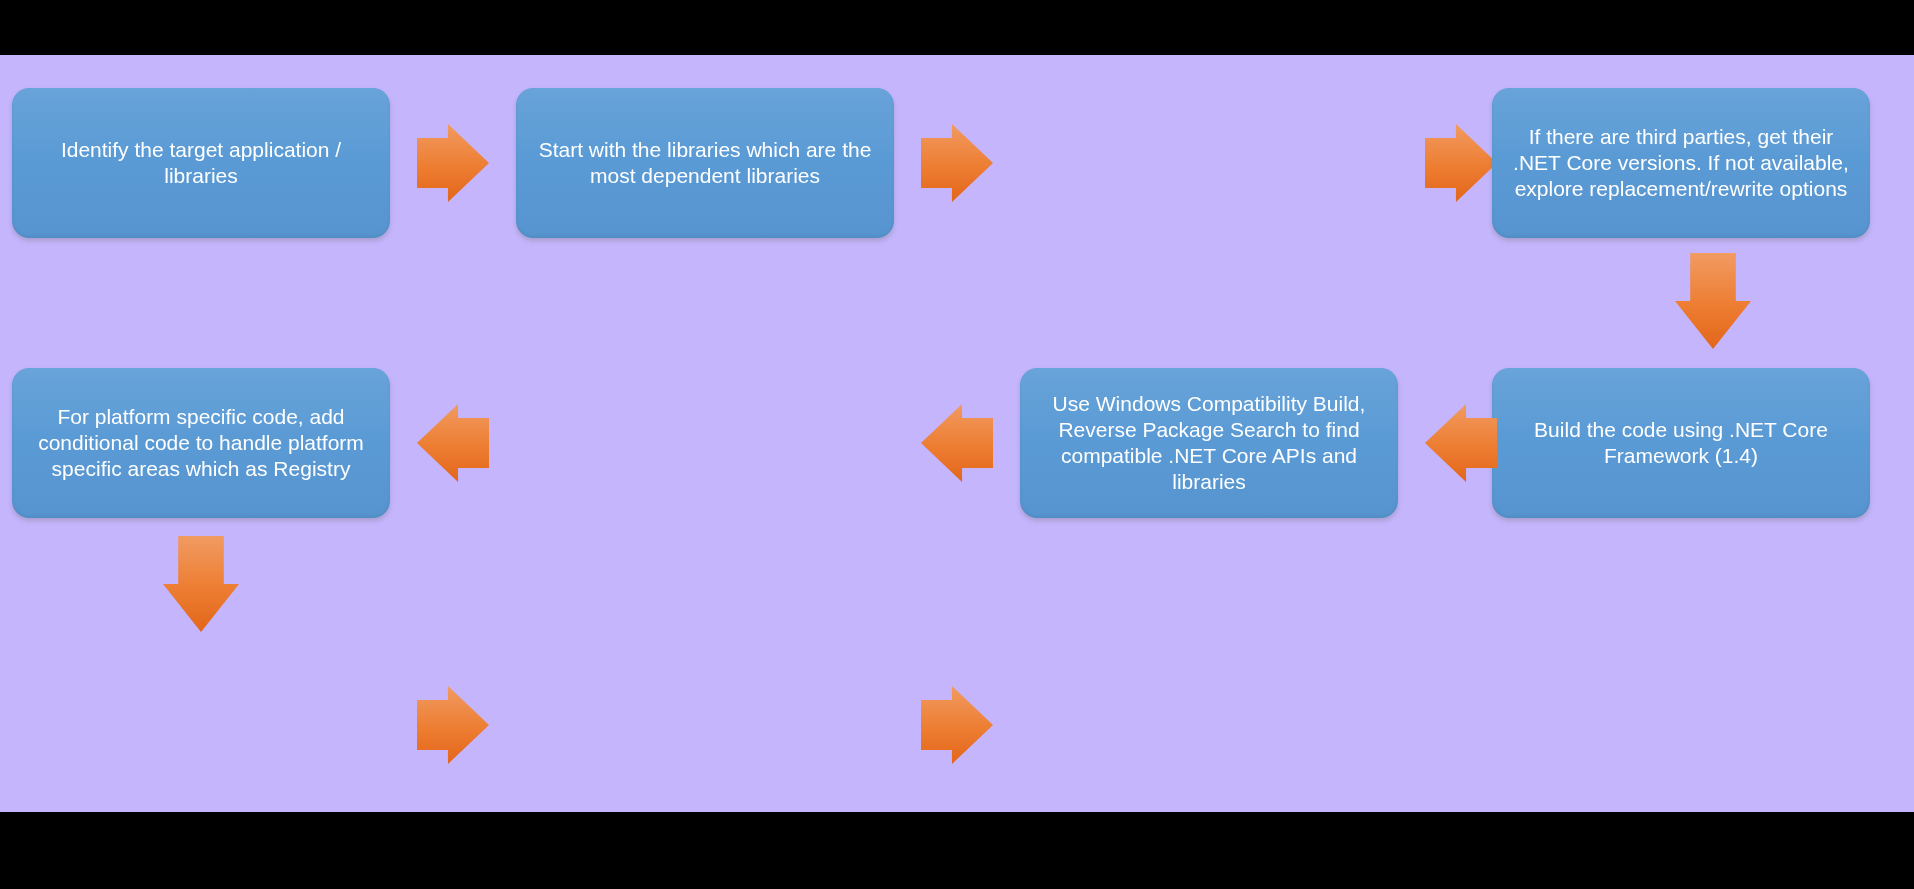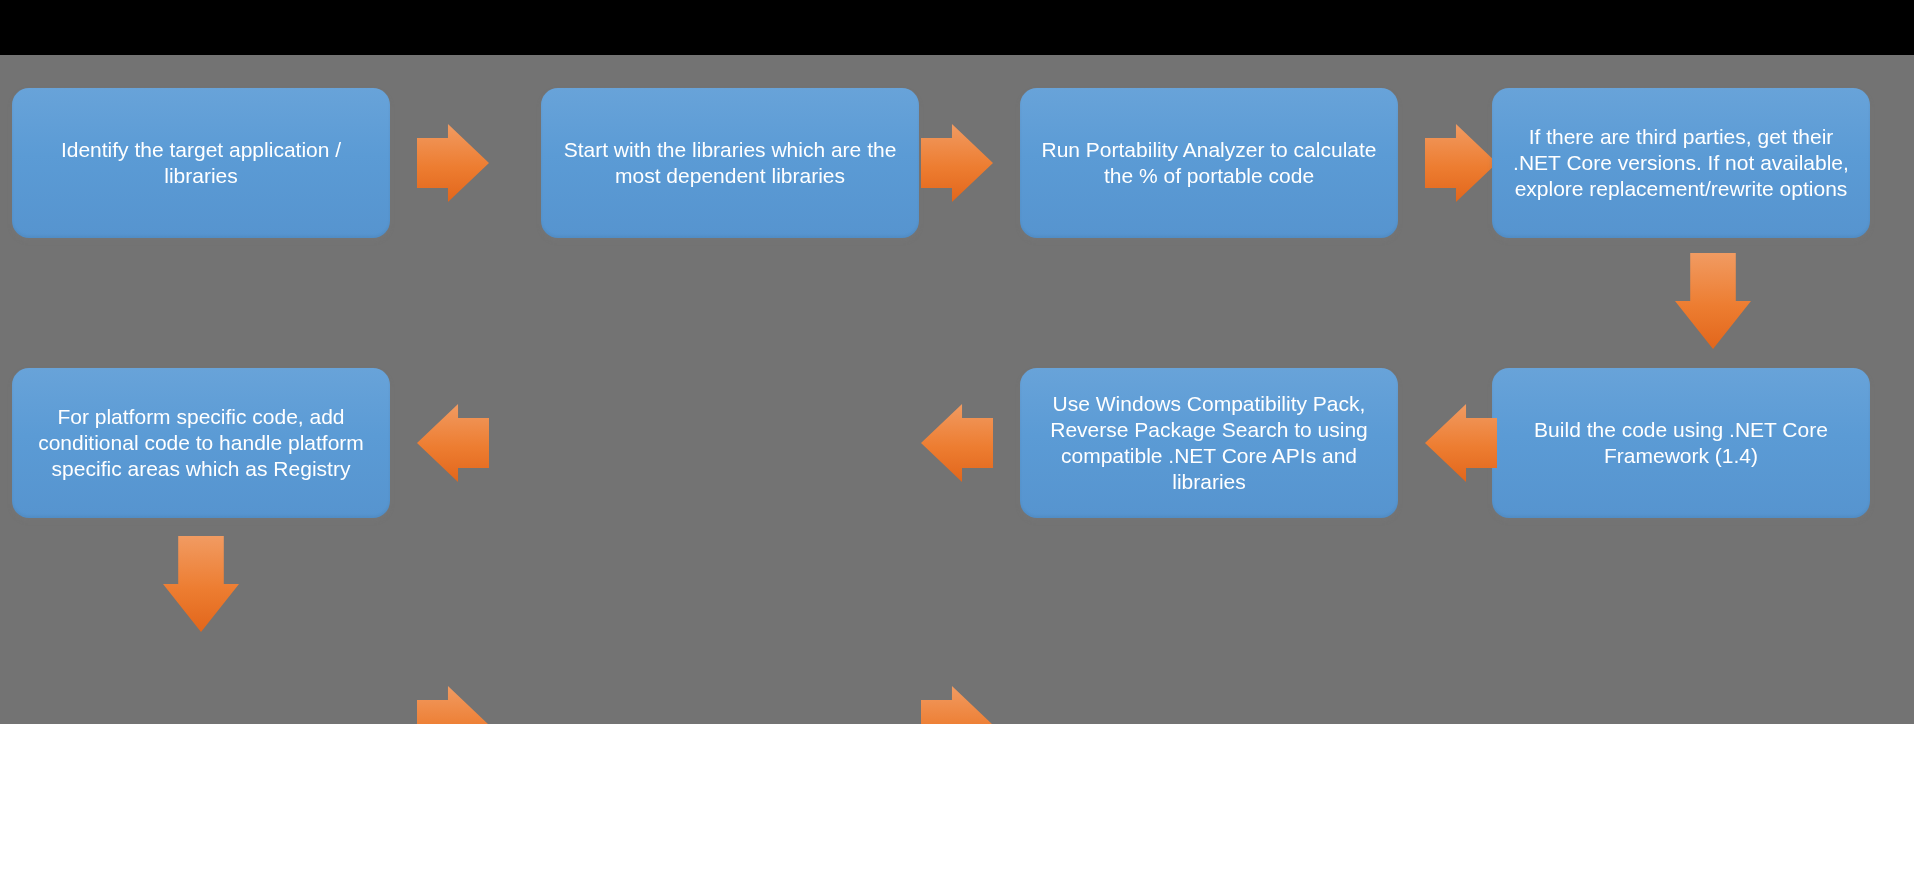--- a/index.html
+++ b/index.html
@@ -4,23 +4,23 @@
 <style>
   html, body {
     margin: 0;
     padding: 0;
     background: #ffffff;
     font-family: "Liberation Sans", "DejaVu Sans", sans-serif;
   }
   .stage {
     position: relative;
     width: 1914px;
-    height: 724px;
+    height: 889px;
     overflow: hidden;
-    background: #737373;
+    background: #c4b5fd;
   }
   .letterbox {
     position: absolute;
     left: 0;
     width: 1914px;
     background: #000000;
   }
   .letterbox.top { top: 0; height: 55px; }
   .letterbox.bottom { top: 812px; height: 77px; }
 
@@ -35,21 +35,21 @@
     font-size: 21px;
     line-height: 26px;
     text-align: center;
     display: flex;
     align-items: center;
     justify-content: center;
     padding: 0 18px;
     box-sizing: border-box;
   }
   .c1 { left: 12px; }
-  .c2 { left: 541px; }
+  .c2 { left: 516px; }
   .c3 { left: 1020px; }
   .c4 { left: 1492px; }
   .r1 { top: 88px; }
   .r2 { top: 368px; }
   .r3 { top: 650px; }
 
   .arrow {
     position: absolute;
     background: linear-gradient(180deg, #f19b62 0%, #ed7d31 55%, #e2661b 100%);
     filter: drop-shadow(3px 4px 3px rgba(90,90,90,0.55));
@@ -76,29 +76,28 @@
 
 <div class="stage">
 
   <div class="letterbox top"></div>
   <div class="letterbox bottom"></div>
 
   <div class="flow-box r1 c1">Identify the target application / libraries</div>
   <div class="arrow right" style="left:417px; top:124px;"></div>
   <div class="flow-box r1 c2">Start with the libraries which are the most dependent libraries</div>
   <div class="arrow right" style="left:921px; top:124px;"></div>
-  <div class="flow-box r1 c3">Run Portability Analyzer to calculate the % of portable code</div>
   <div class="arrow right" style="left:1425px; top:124px;"></div>
   <div class="flow-box r1 c4">If there are third parties, get their .NET Core versions. If not available, explore replacement/rewrite options</div>
 
   <div class="arrow down" style="left:1675px; top:253px;"></div>
 
   <div class="flow-box r2 c4">Build the code using .NET Core Framework (1.4)</div>
   <div class="arrow left" style="left:1425px; top:404px;"></div>
-  <div class="flow-box r2 c3">Use Windows Compatibility Pack, Reverse Package Search to using compatible .NET Core APIs and libraries</div>
+  <div class="flow-box r2 c3">Use Windows Compatibility Build, Reverse Package Search to find compatible .NET Core APIs and libraries</div>
   <div class="arrow left" style="left:921px; top:404px;"></div>
   <div class="arrow left" style="left:417px; top:404px;"></div>
   <div class="flow-box r2 c1">For platform specific code, add conditional code to handle platform specific areas which as Registry</div>
 
   <div class="arrow down" style="left:163px; top:536px;"></div>
 
   <div class="arrow right" style="left:417px; top:686px;"></div>
   <div class="arrow right" style="left:921px; top:686px;"></div>
 
 </div>

